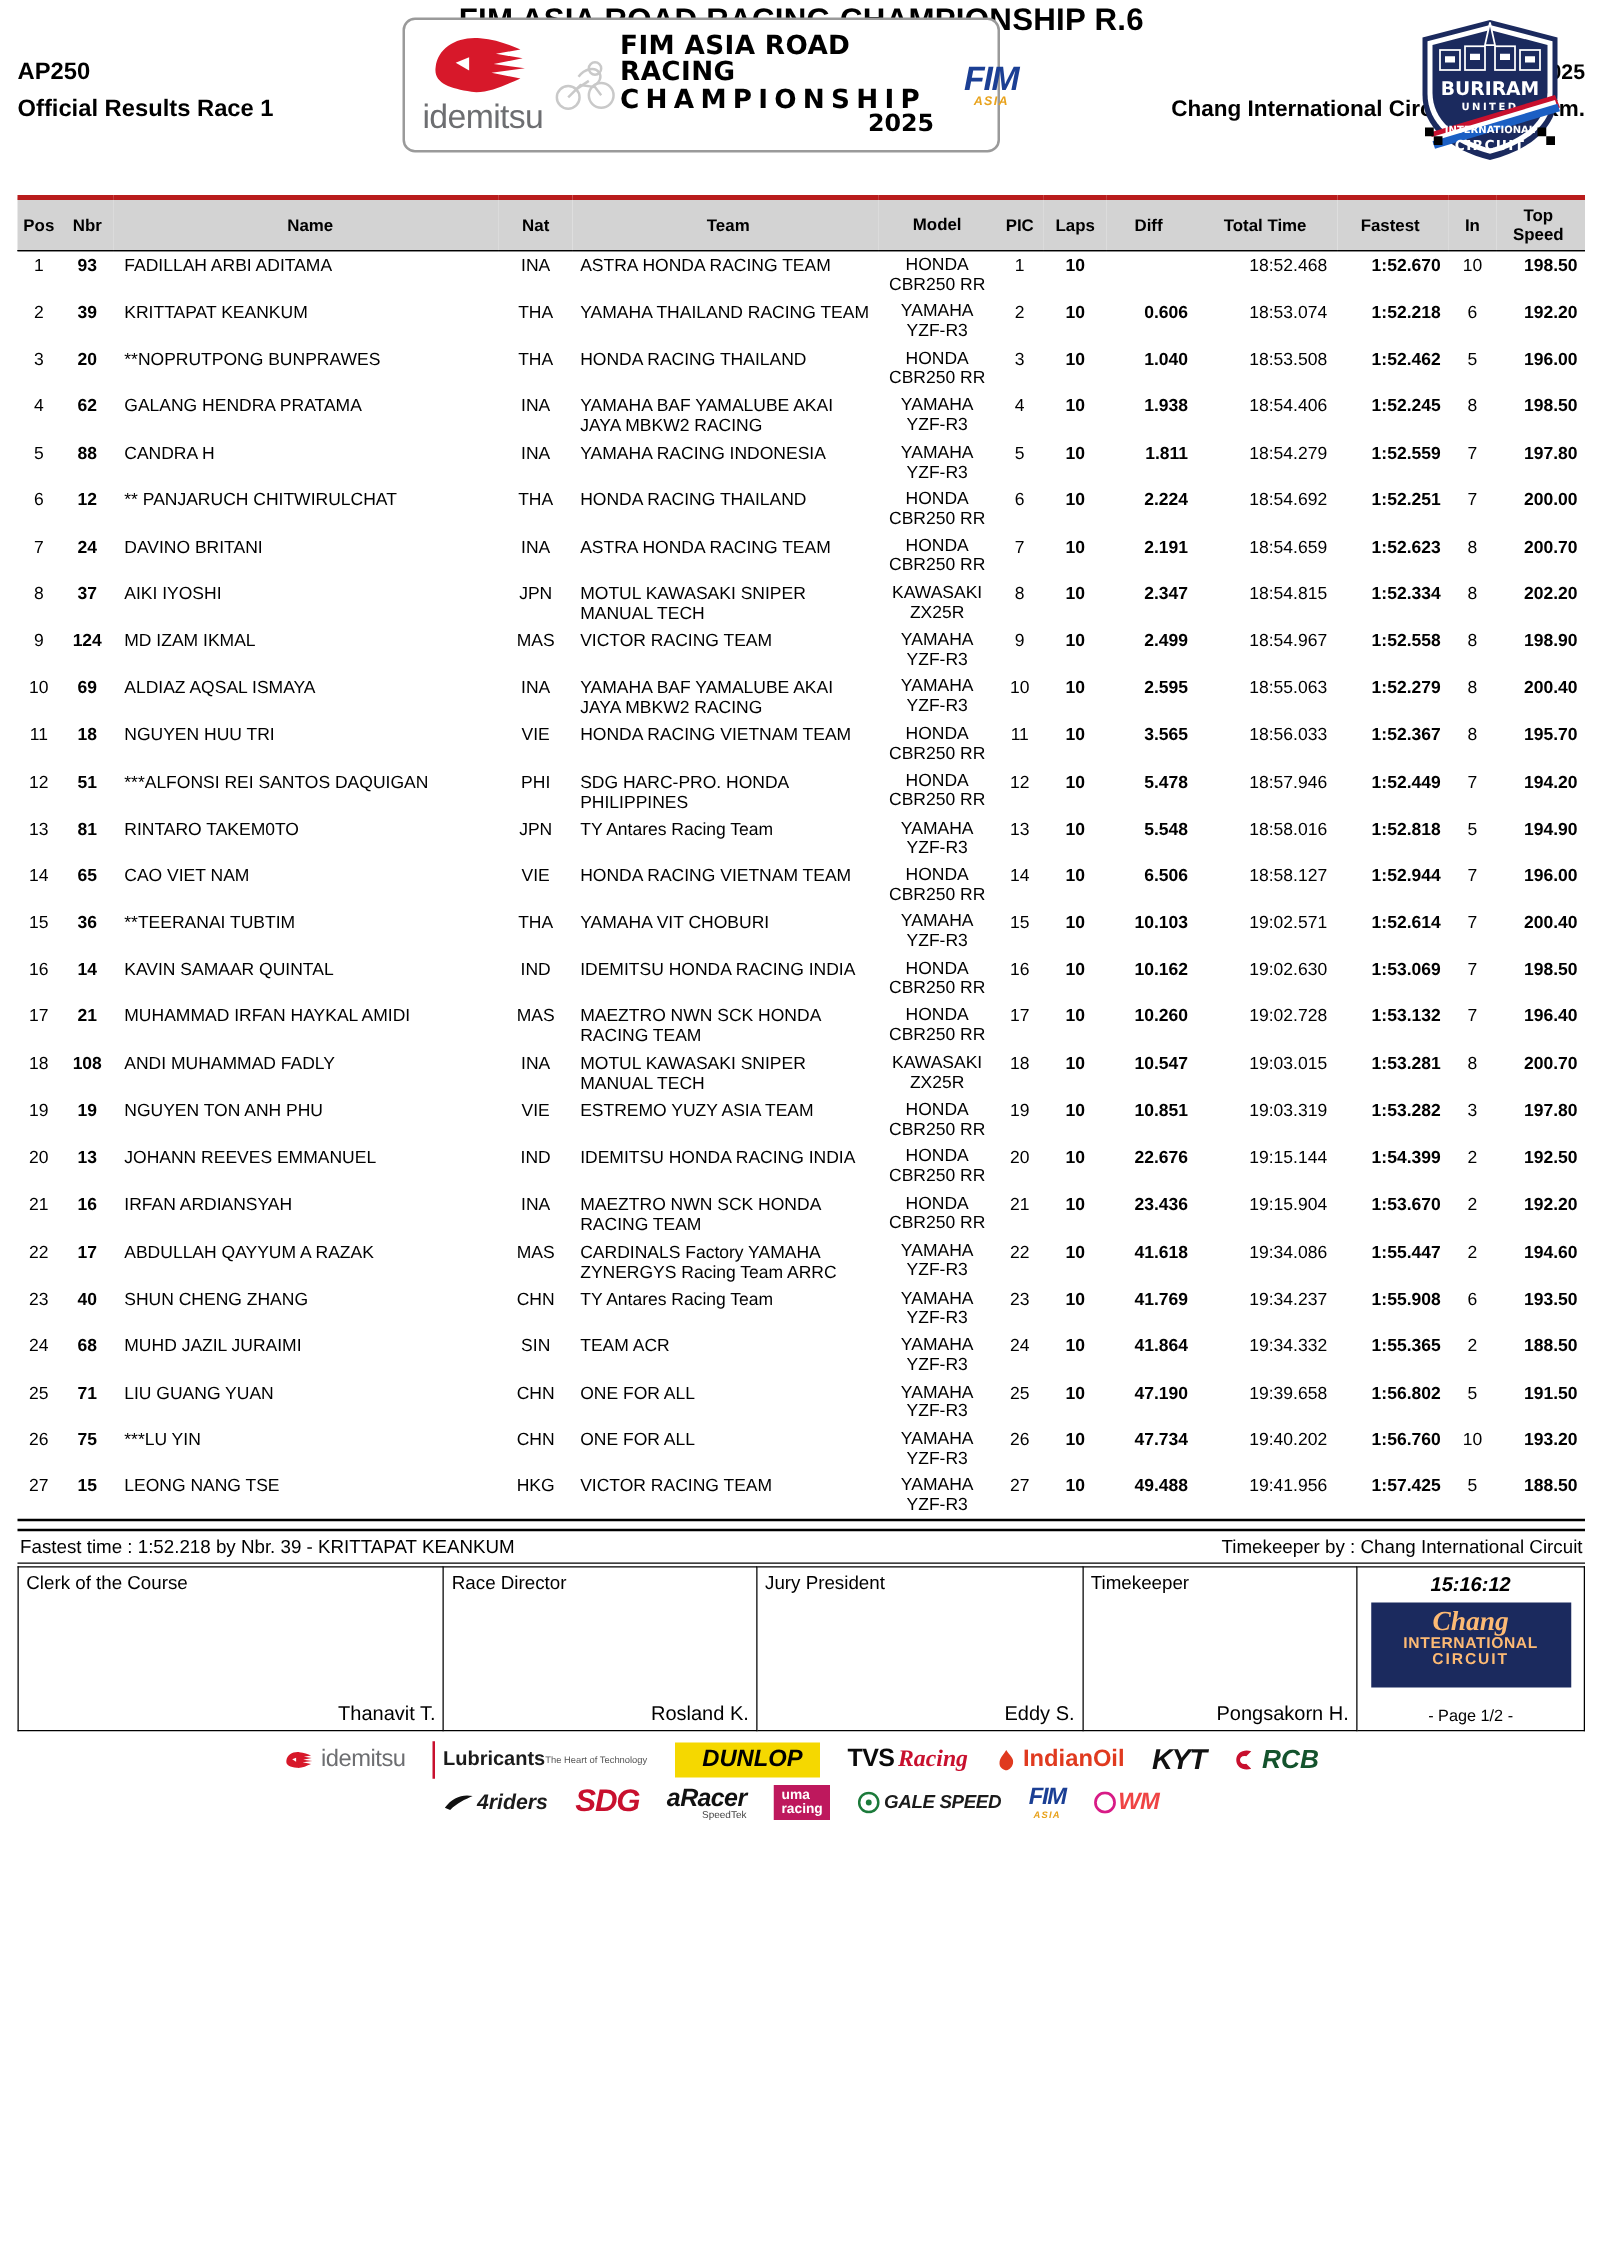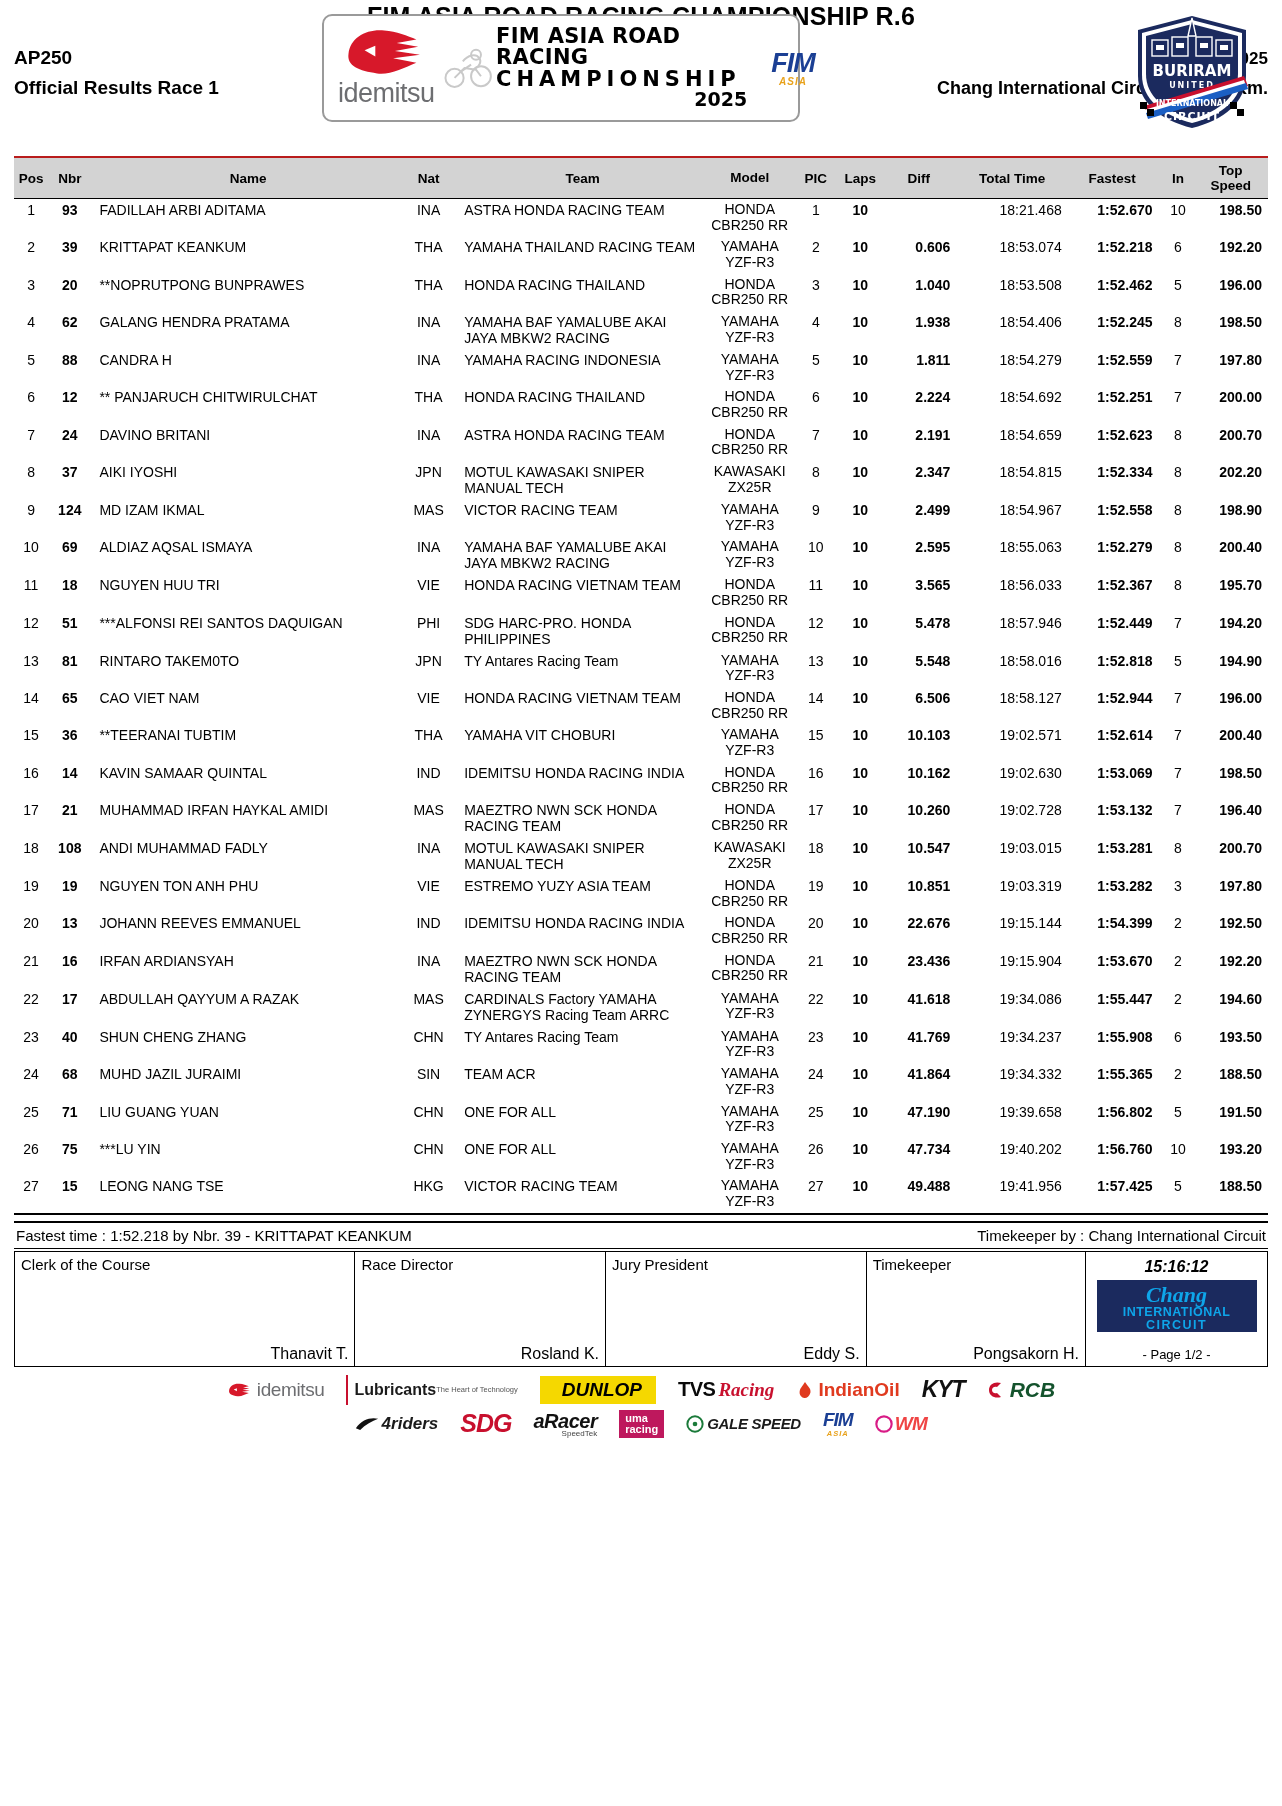--- a/index.html
+++ b/index.html
@@ -46,21 +46,21 @@
   .meta-l { font-size:19px; font-weight:bold; }
   .meta-r { font-size:17px; font-weight:bold; }
   .metarow2 { display:flex; justify-content:space-between; align-items:baseline; margin-top:8px; }
   .meta2-l { font-size:19px; font-weight:bold; }
   .meta2-r { font-size:18px; font-weight:bold; }
 
   
   table.results { width:100%; border-collapse:collapse; margin-top:14px; table-layout:fixed; }
   table.results thead th {
     background:#d3d3d3; font-size:13.5px; font-weight:bold; padding:5px 2px;
-    border-top:2px solid #b91c1c; border-bottom:1px solid #000; vertical-align:middle;
+    border-top:4px solid #b91c1c; border-bottom:1px solid #000; vertical-align:middle;
   }
   table.results tbody td { font-size:14px; padding:3px 2px; vertical-align:top; }
   .c-pos { width:30px; text-align:center; }
   .c-nbr { width:38px; text-align:center; font-weight:bold; }
   .c-name { width:270px; text-align:left; padding-left:8px !important; }
   .c-nat { width:52px; text-align:center; }
   .c-team { width:215px; text-align:left; padding-left:6px !important; }
   .c-model { width:82px; text-align:center; font-size:9.5px; line-height:1.12; }
   .c-pic { width:34px; text-align:center; }
   .c-laps { width:44px; text-align:center; font-weight:bold; }
@@ -78,21 +78,21 @@
     display:flex; justify-content:space-between; align-items:center;
     border-top:2px solid #000; border-bottom:1px solid #000;
     padding:4px 2px; font-size:15px;
   }
   .sigtable { width:100%; border-collapse:collapse; margin-top:2px; }
   .sigtable td { border:1px solid #000; height:108px; vertical-align:top; padding:4px 6px; position:relative; font-size:15px; }
   .signame { position:absolute; right:6px; bottom:3px; font-size:16px;margin-top:32px; }
   .ts-cell { width:182px; text-align:center; vertical-align:top; }
   .ts-time { font-size:16px; font-style:italic; font-weight:bold; margin-top:2px; }
   .chang-logo {
-    background:#1b2a5e; color:#0ea5e9; margin:4px auto 15px; width:160px; padding:3px 0 0;
+    background:#1b2a5e; color:#fdba74; margin:4px auto 15px; width:160px; padding:3px 0 16px;
     line-height:1.05;
   }
   .chang-1 { font-family:"Liberation Serif", serif; font-style:italic; font-size:22px; font-weight:bold; }
   .chang-2 { font-size:12.5px; font-weight:bold; letter-spacing:0.5px; }
   .chang-3 { font-size:12.5px; font-weight:bold; letter-spacing:1.5px; }
   .pageno { font-size:13px; margin-top:3px; }
 
   
   .sponsors { margin-top:6px; }
   .sprow { display:flex; align-items:center; justify-content:center; gap:22px; height:34px; }
@@ -240,21 +240,21 @@
             <td class="c-name">FADILLAH ARBI ADITAMA</td>
             <td class="c-nat">INA</td>
             <td class="c-team">ASTRA HONDA RACING TEAM</td>
             <td class="c-model">
               <div>HONDA</div>
               <div>CBR250 RR</div>
             </td>
             <td class="c-pic">1</td>
             <td class="c-laps">10</td>
             <td class="c-diff"></td>
-            <td class="c-tt">18:21.468</td>
+            <td class="c-tt">18:52.468</td>
             <td class="c-fast">1:52.670</td>
             <td class="c-in">10</td>
             <td class="c-ts">198.50</td>
           </tr>
           <tr>
             <td class="c-pos">2</td>
             <td class="c-nbr">39</td>
             <td class="c-name">KRITTAPAT KEANKUM</td>
             <td class="c-nat">THA</td>
             <td class="c-team">YAMAHA THAILAND RACING TEAM</td>

